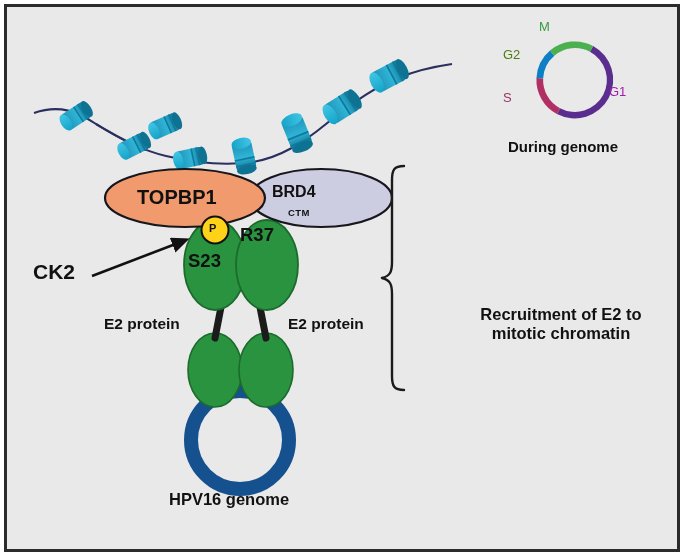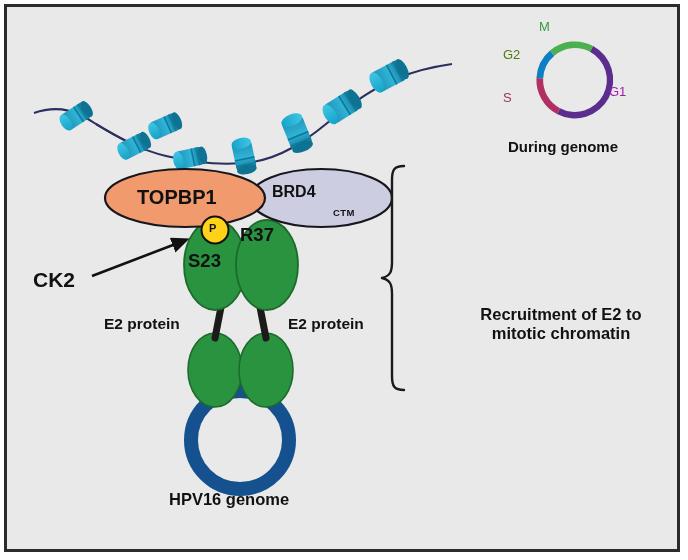--- a/index.html
+++ b/index.html
@@ -24,22 +24,22 @@
   .lbl{
     position:absolute;
     color:#111111;
     font-weight:bold;
     white-space:nowrap;
     line-height:1.15;
   }
   #lbl-host-chromatin{ left:113px; top:92px; font-size:17.5px; }
   #lbl-topbp1{ left:137px; top:186px; font-size:20px; }
   #lbl-brd4{ left:272px; top:183px; font-size:16px; }
-  #lbl-brd4-ctm{ left:288px; top:208px; font-size:9.5px; letter-spacing:.4px;margin-left:45px; }
-  #lbl-ck2{ left:33px; top:268px; font-size:21px; }
+  #lbl-brd4-ctm{ left:288px; top:208px; font-size:9.5px; letter-spacing:.4px; }
+  #lbl-ck2{ left:33px; top:260px; font-size:21px; }
   #lbl-s23{ left:188px; top:250px; font-size:18.5px; }
   #lbl-r37{ left:240px; top:224px; font-size:18.5px; }
   #lbl-p{ left:209px; top:222px; font-size:11px; color:#111; }
   #lbl-e2-left{ left:104px; top:315px; font-size:15.5px; }
   #lbl-e2-right{ left:288px; top:315px; font-size:15.5px; }
   #lbl-hpv{ left:169px; top:490px; font-size:16.5px; }
   #lbl-recruit{ left:466px; top:258px; font-size:16.5px; text-align:center; width:190px; white-space:normal;margin-top:47px;}
   #lbl-during{ left:508px; top:138px; font-size:15px; }
   #lbl-m{ left:539px; top:20px; font-size:13px; color:#3a9b42; }
   #lbl-g2{ left:503px; top:48px; font-size:13px; color:#4d7c0f; }

